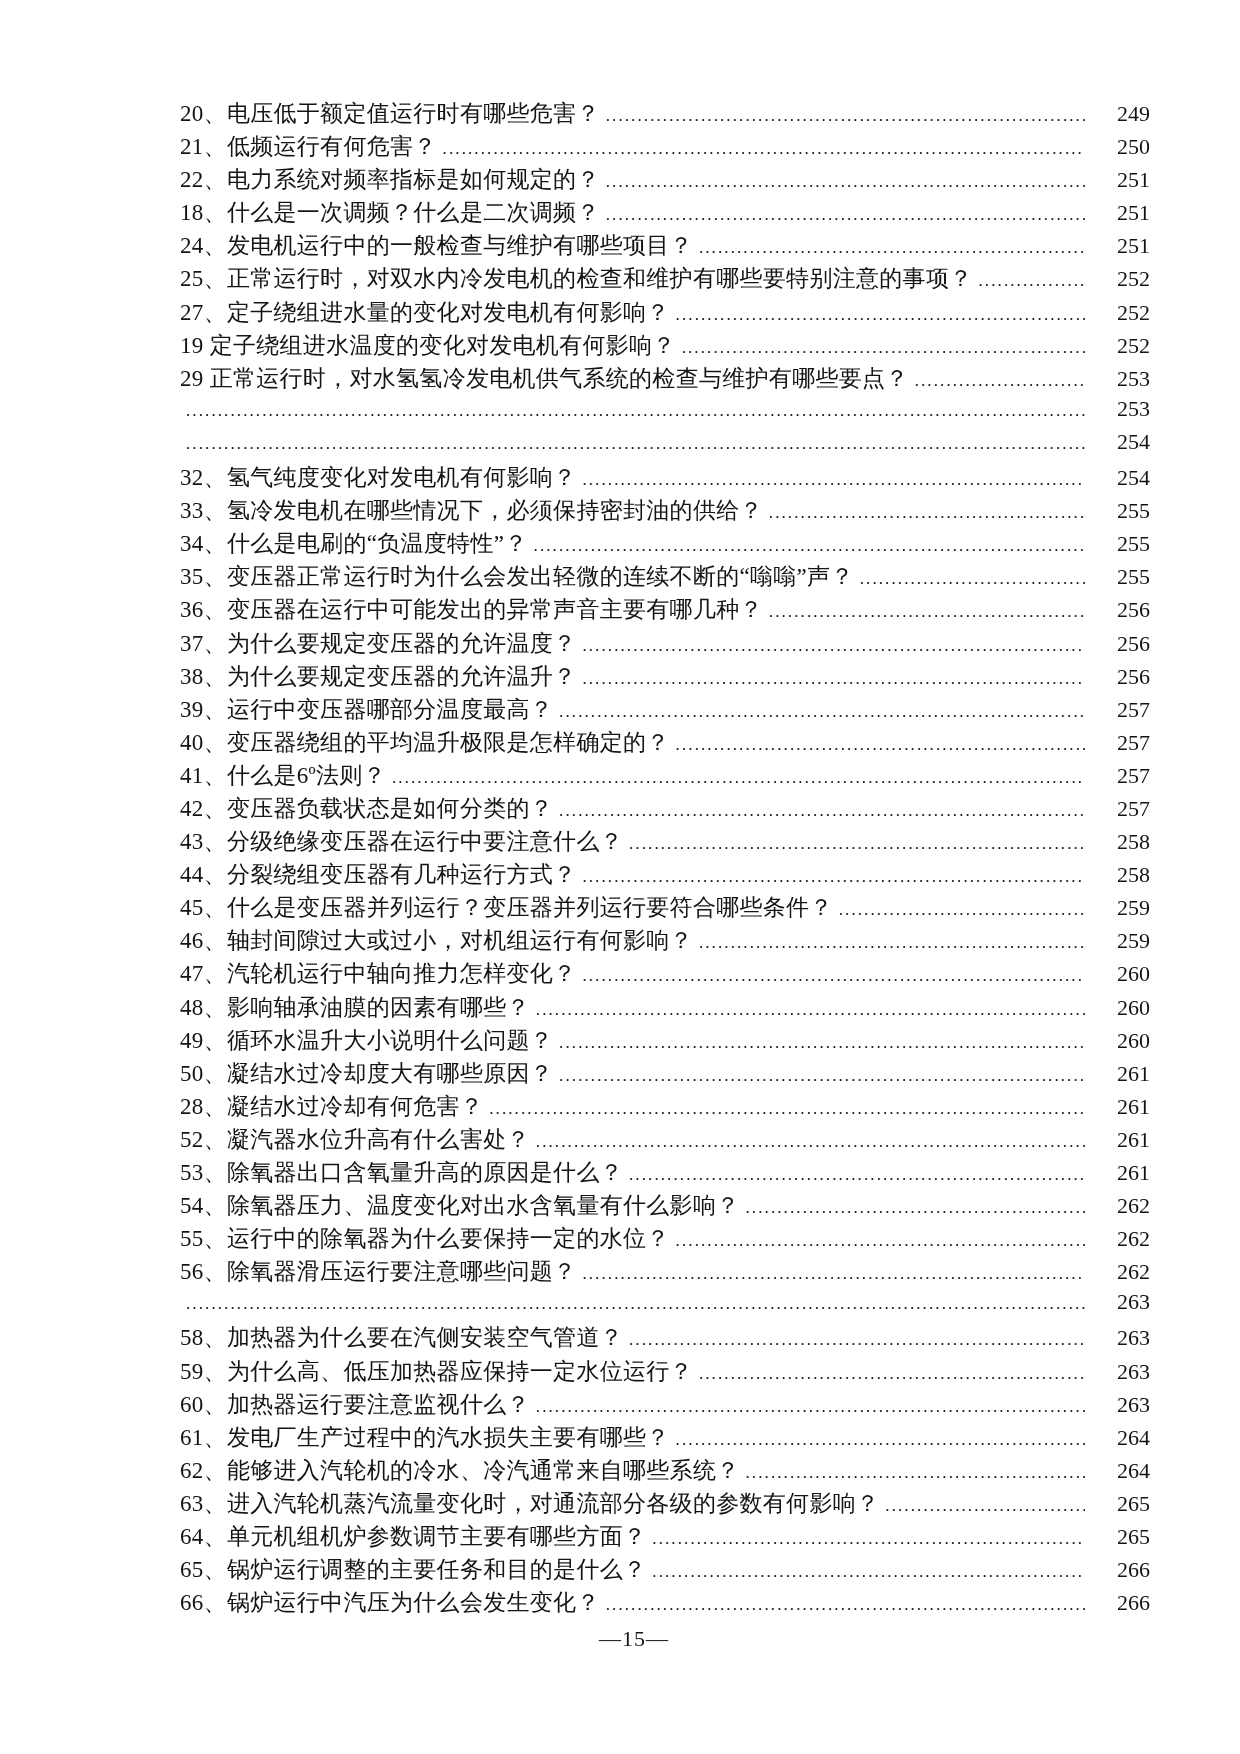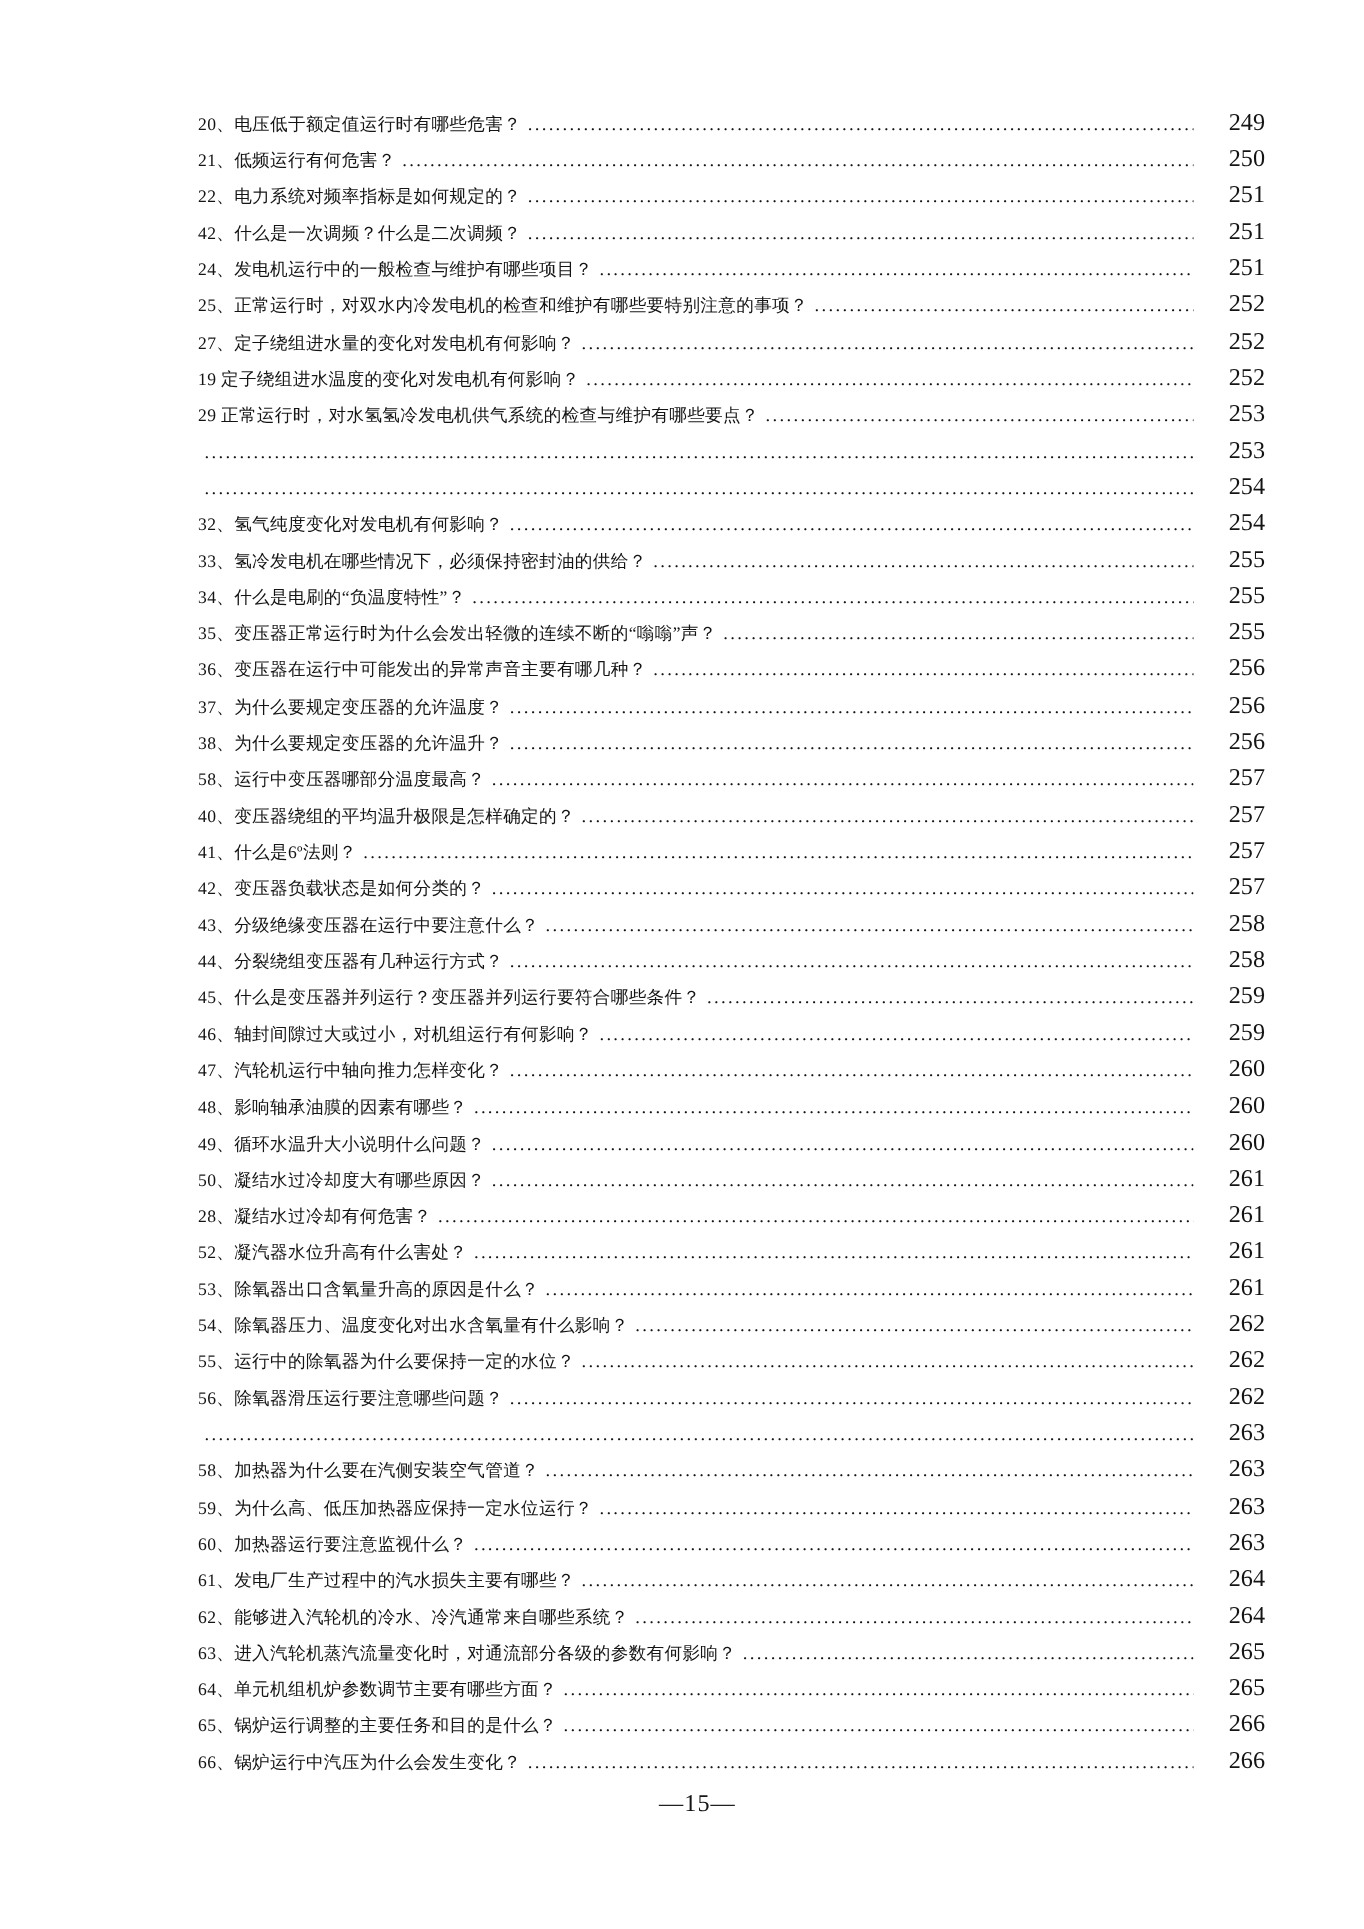--- a/index.html
+++ b/index.html
@@ -28,21 +28,21 @@
   }
   .toc-row {
     display: flex;
     align-items: baseline;
     height: 33.1px;
     white-space: nowrap;
     overflow: hidden;
   }
   .toc-label {
     flex: 0 0 auto;
-    font-size: 16px;
+    font-size: 23px;
     letter-spacing: 0.3px;
   }
   .toc-leader {
     flex: 1 1 auto;
     overflow: hidden;
     height: 24px;
     font-size: 17px;
     letter-spacing: 2.1px;
     margin-left: 6px;
     margin-right: 1px;
@@ -86,21 +86,21 @@
         <span class="toc-page">250</span>
       </div>
 
       <div class="toc-row">
         <span class="toc-label">22、电力系统对频率指标是如何规定的？</span>
         <span class="toc-leader"></span>
         <span class="toc-page">251</span>
       </div>
 
       <div class="toc-row">
-        <span class="toc-label">42、什么是一次调频？什么是二次调频？</span>
+        <span class="toc-label">18、什么是一次调频？什么是二次调频？</span>
         <span class="toc-leader"></span>
         <span class="toc-page">251</span>
       </div>
 
       <div class="toc-row">
         <span class="toc-label">24、发电机运行中的一般检查与维护有哪些项目？</span>
         <span class="toc-leader"></span>
         <span class="toc-page">251</span>
       </div>
 
@@ -174,21 +174,21 @@
         <span class="toc-page">256</span>
       </div>
 
       <div class="toc-row">
         <span class="toc-label">38、为什么要规定变压器的允许温升？</span>
         <span class="toc-leader"></span>
         <span class="toc-page">256</span>
       </div>
 
       <div class="toc-row">
-        <span class="toc-label">58、运行中变压器哪部分温度最高？</span>
+        <span class="toc-label">39、运行中变压器哪部分温度最高？</span>
         <span class="toc-leader"></span>
         <span class="toc-page">257</span>
       </div>
 
       <div class="toc-row">
         <span class="toc-label">40、变压器绕组的平均温升极限是怎样确定的？</span>
         <span class="toc-leader"></span>
         <span class="toc-page">257</span>
       </div>
 

